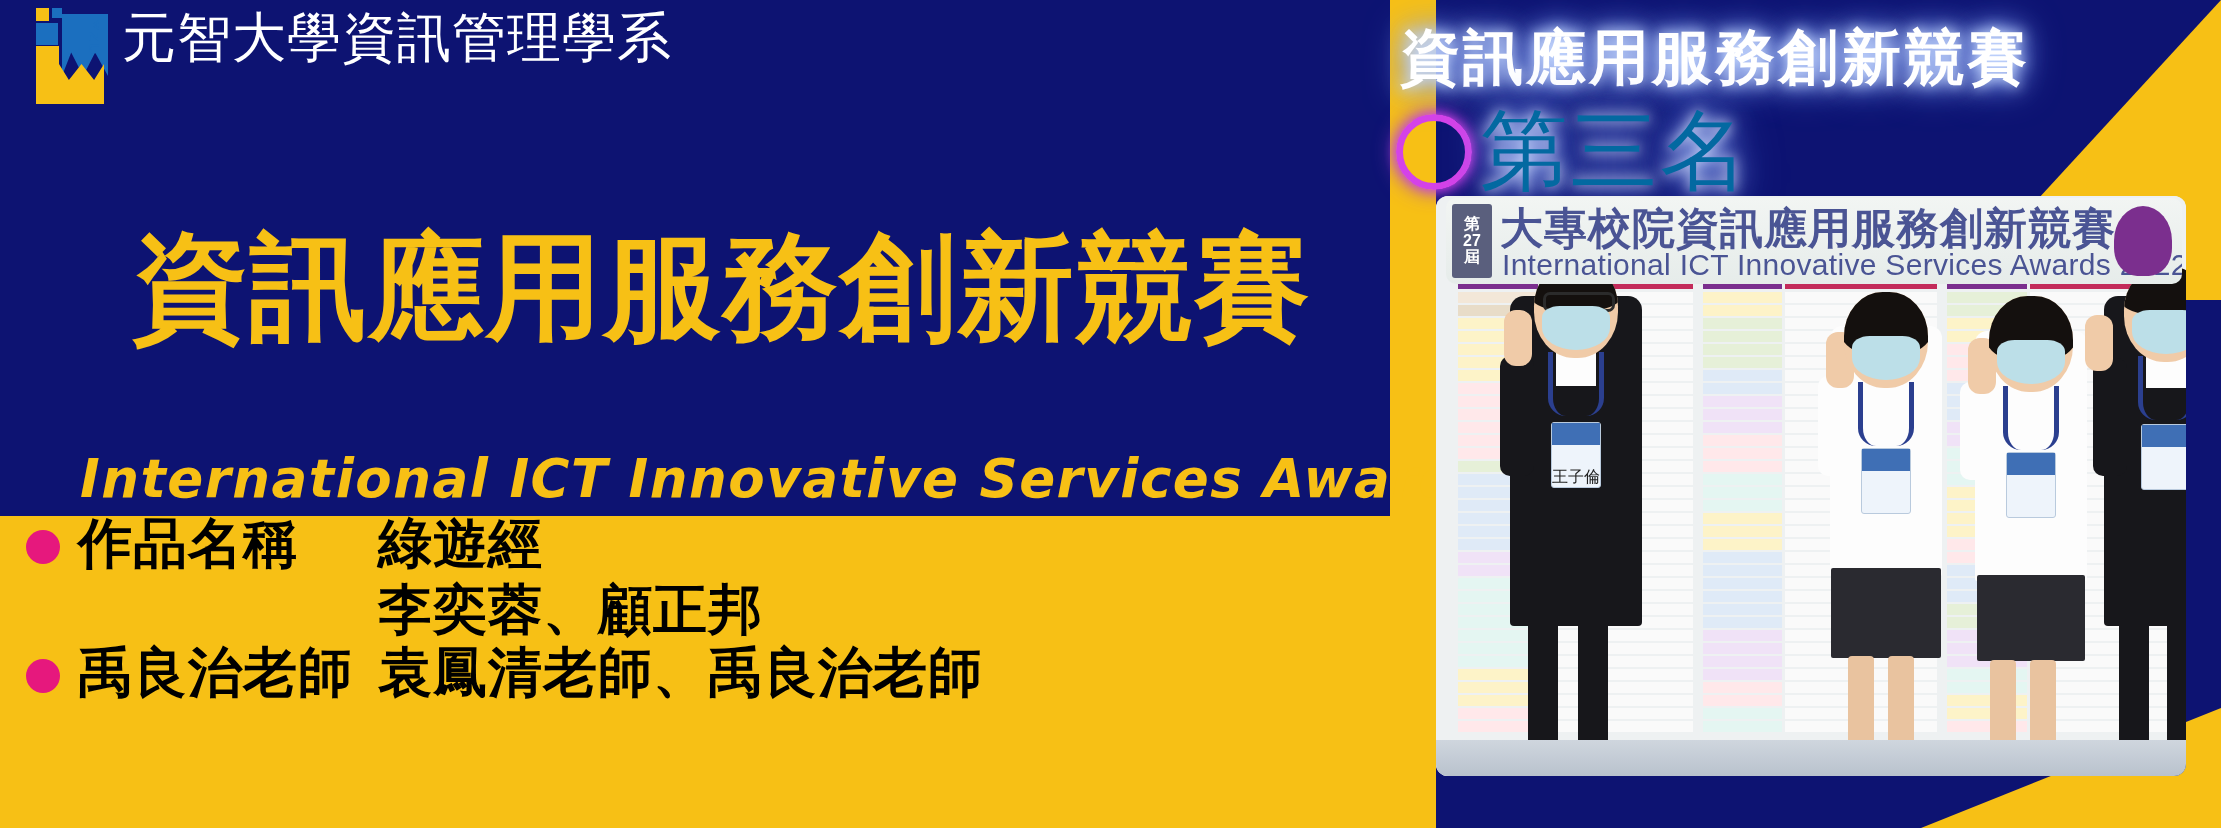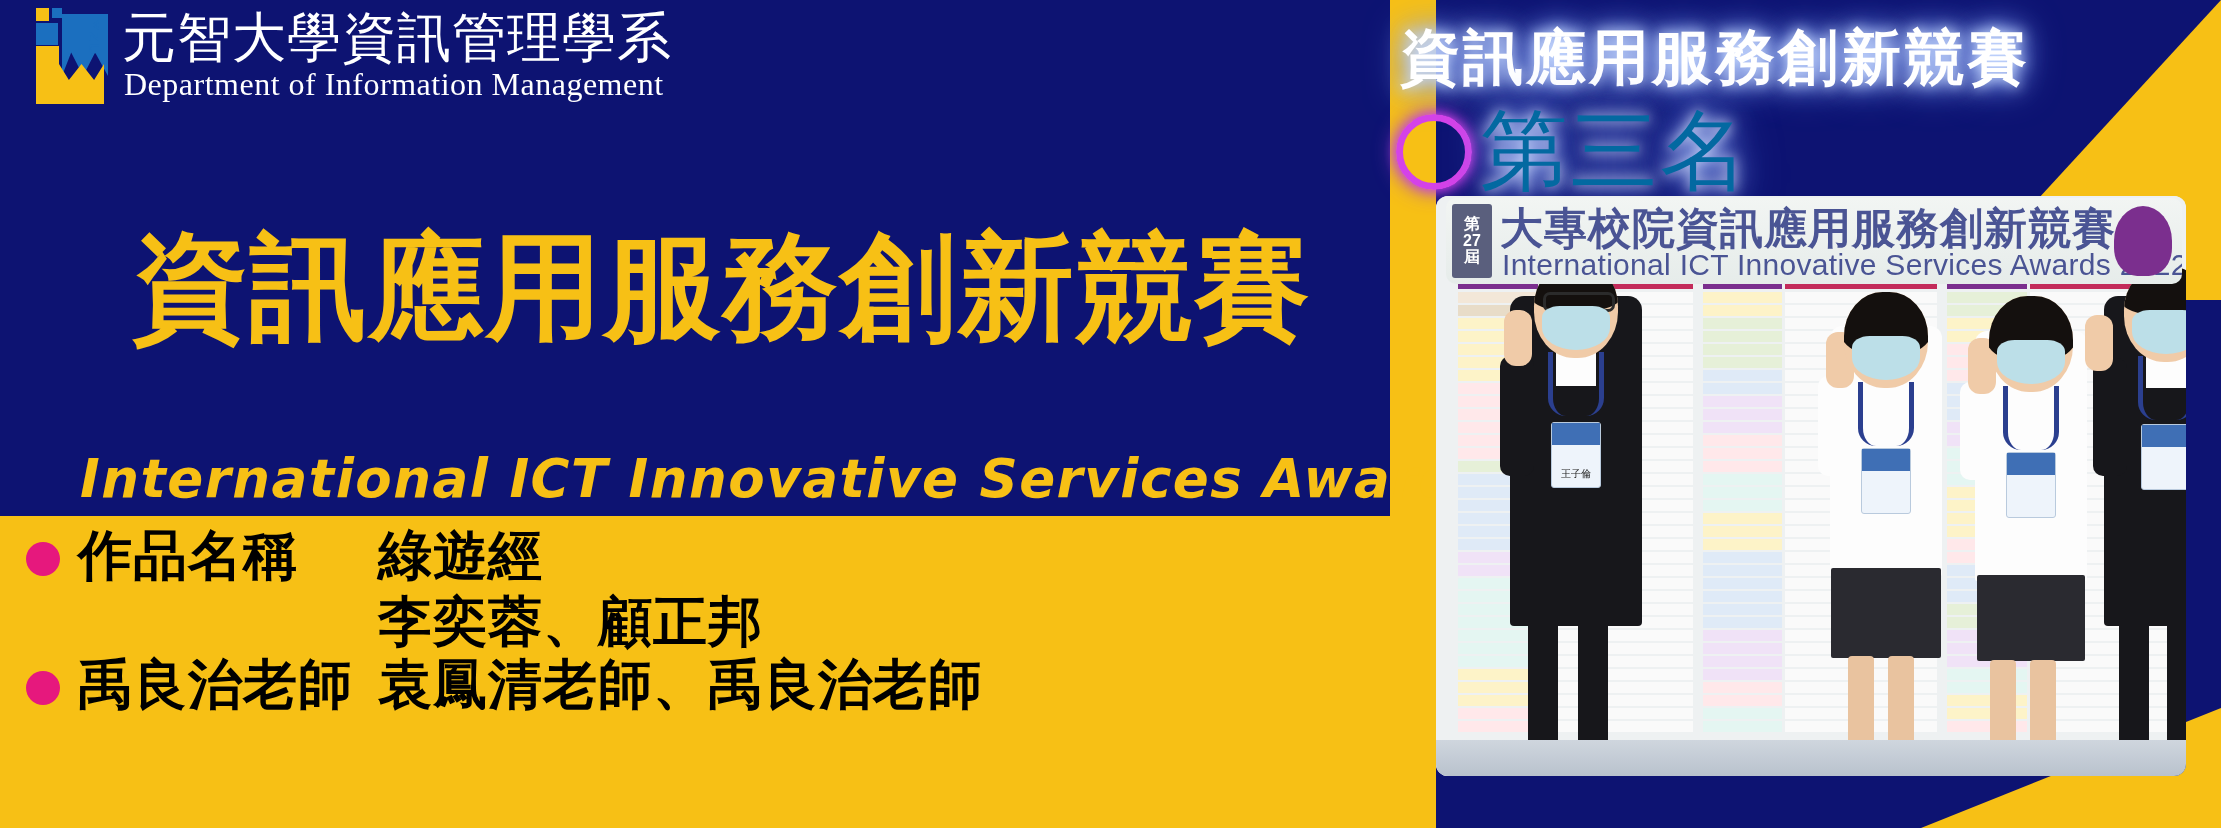--- a/index.html
+++ b/index.html
@@ -87,21 +87,21 @@
   }
   .head-en{
     position:absolute;left:80px;top:452px;
     color:#F7C015;font-size:53px;font-weight:bold;line-height:1;
     letter-spacing:1.5px;white-space:nowrap;font-style:italic;
     font-family:"DejaVu Sans",sans-serif;
   }
 
   
   .info{
-    position:absolute;left:26px;top:524px;width:1340px;
+    position:absolute;left:26px;top:512px;width:1340px;
   }
   .info-row{
     display:flex;align-items:flex-start;margin-bottom:2px;
   }
   .bullet{
     width:34px;height:34px;border-radius:50%;background:#E6187D;
     margin-top:18px;margin-right:18px;flex:0 0 auto;
   }
   .info-label{
     color:#000;font-size:54px;font-weight:bold;letter-spacing:1px;
@@ -230,21 +230,21 @@
     position:absolute;left:50%;transform:translateX(-50%);
     width:46px;height:64px;border-left:5px solid #2b3f8f;border-right:5px solid #2b3f8f;
     border-radius:0 0 18px 18px;
   }
   .badge{
     position:absolute;left:50%;transform:translateX(-50%);
     width:48px;height:64px;background:#eef4fb;border:1px solid #b9cadd;border-radius:3px;
   }
   .badge-top{height:22px;background:#3f6fb5;}
   .badge-name{
-    font-size:10px;color:#222;text-align:center;margin-top:22px;
+    font-size:16px;color:#222;text-align:center;margin-top:22px;
     font-family:"Liberation Sans",sans-serif;
   }
   .leg{position:absolute;bottom:0;width:30px;background:#17171b;}
   .skirt{
     position:absolute;left:50%;transform:translateX(-50%);
     background:#2a2a30;border-radius:2px;
   }
   .bareleg{position:absolute;bottom:0;width:26px;background:#e9c39f;border-radius:4px;}
   .arm-v{
     position:absolute;width:28px;height:56px;background:#f0cba8;border-radius:12px;
@@ -271,21 +271,20 @@
     <div class="logo-mark">
       <div class="lm-sq lm-y1"></div>
       <div class="lm-sq lm-b1"></div>
       <div class="lm-sq lm-b2"></div>
       <div class="lm-sq lm-bigblue"></div>
       <div class="lm-sq lm-ybar"></div>
       <div class="lm-sq lm-ym"></div>
       <div class="lm-yzu">YZU</div>
     </div>
     <div class="logo-cn">元智大學資訊管理學系</div>
-    <div class="logo-en">Department of Information Management</div>
   </div>
 
   <div class="head2">資訊應用服務創新競賽</div>
   <div class="head-en">International ICT Innovative Services Awards 2022</div>
 
   <div class="info">
 
     <div class="info-row">
       <div class="bullet"></div>
       <div class="info-label">作品名稱</div>

